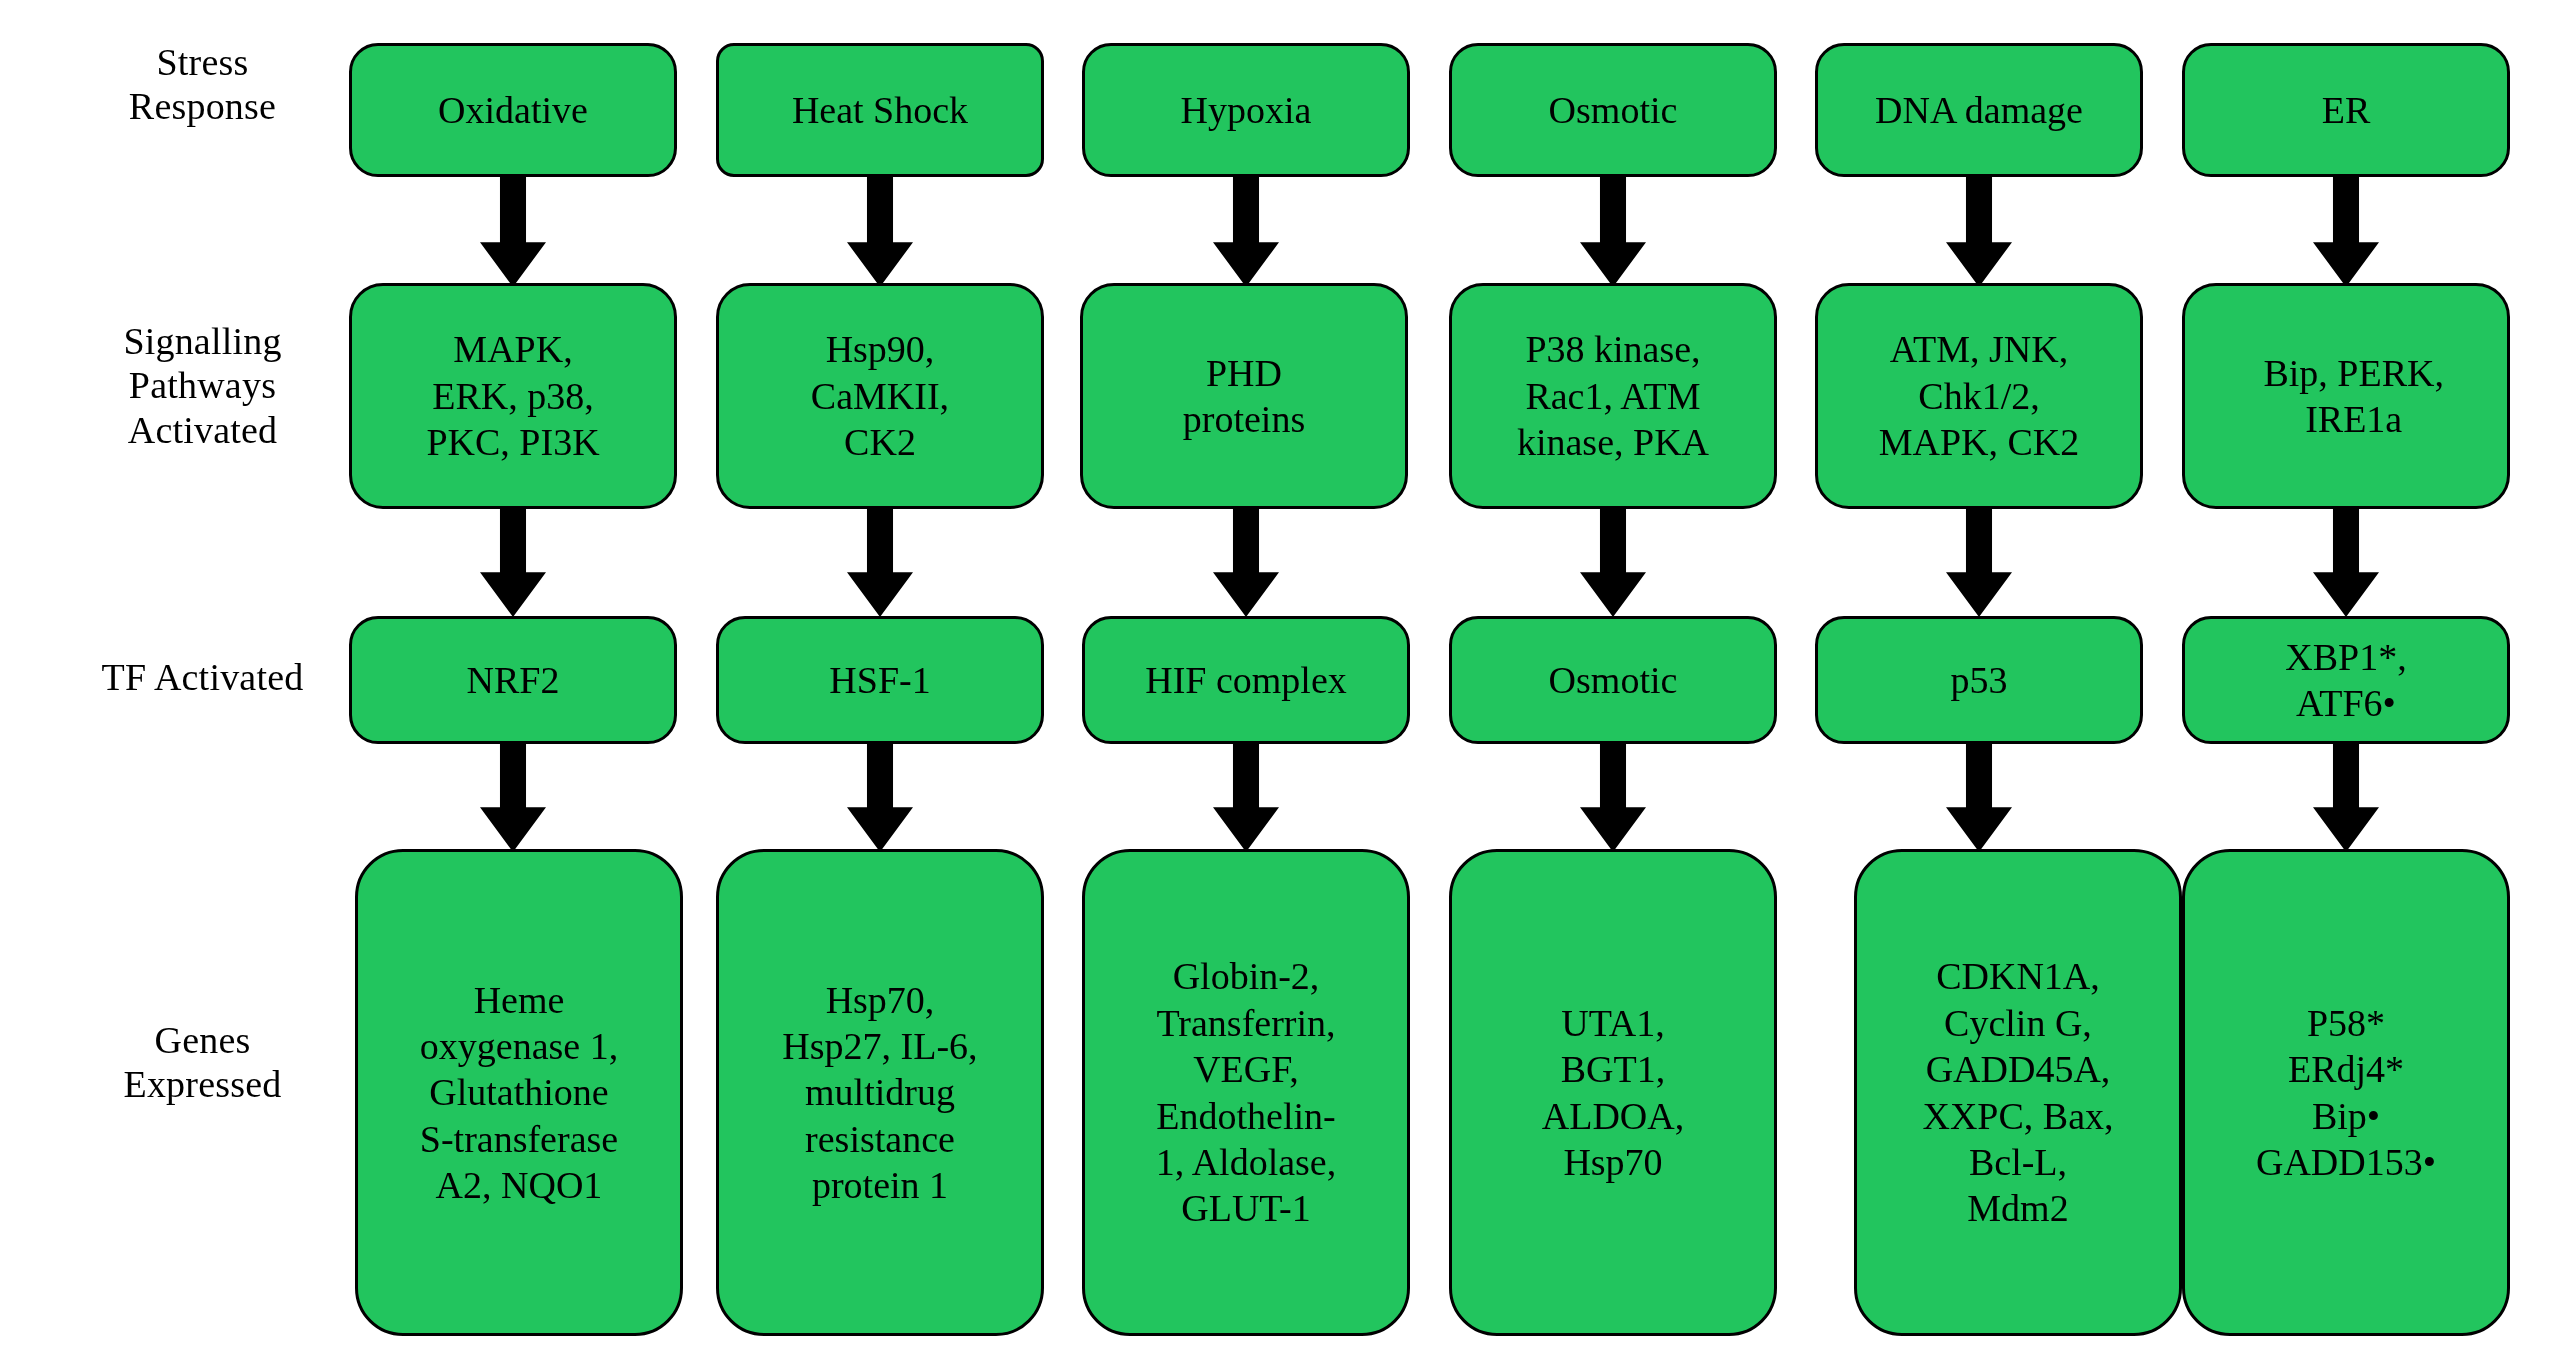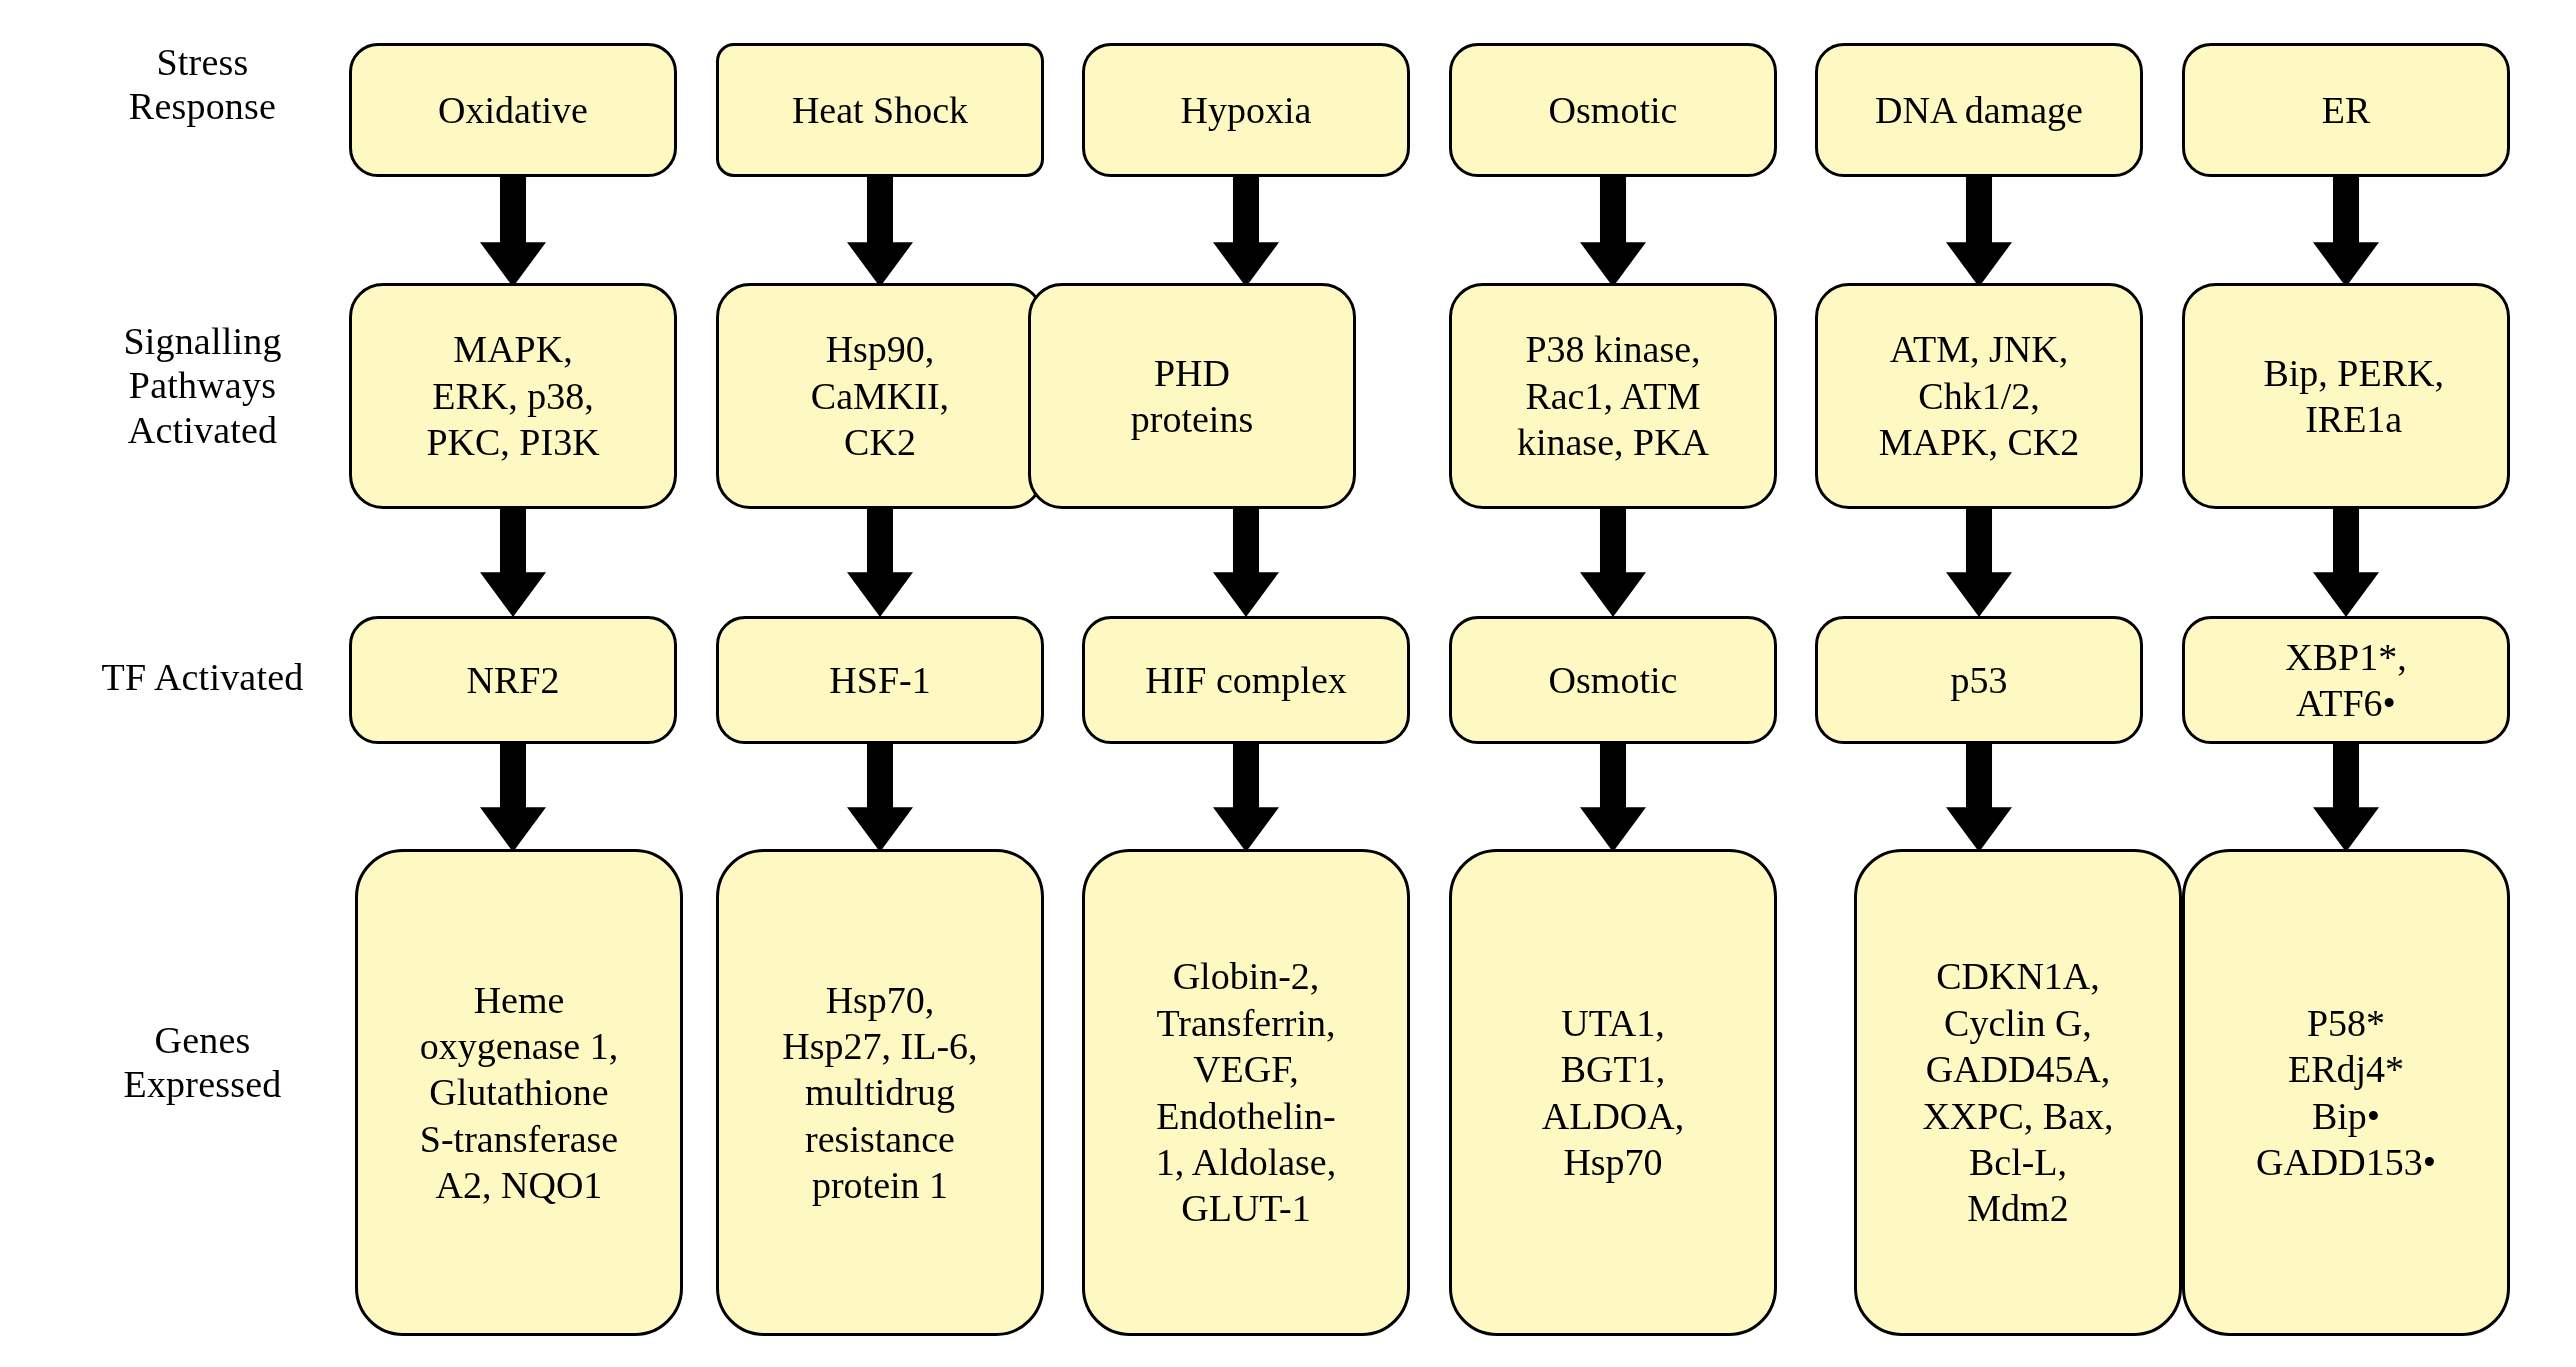--- a/index.html
+++ b/index.html
@@ -30,21 +30,21 @@
   }
   #label-stress   { top:40px;  }
   #label-signal   { top:319px; }
   #label-tf       { top:655px; }
   #label-genes    { top:1018px;}
 
   
   .box{
     position:absolute;
     box-sizing:border-box;
-    background:#fef9c3;
+    background:#22c55e;
     border:3.4px solid #000000;
     display:flex;
     align-items:center;
     justify-content:center;
     text-align:center;
     font-size:38px;
     line-height:1.22;
     white-space:pre-line;
     padding:5.2px 8.6px;
   }
@@ -149,21 +149,21 @@
 
   <div class="col-wrap r1">
     <div class="box" style="left:1082px;top:43px;width:328px;height:134px;">Hypoxia</div>
   </div>
   <div class="arrow" style="left:1213px;top:175px;height:112px;">
     <svg viewBox="0 0 76 130" preserveAspectRatio="none">
       <polygon points="23,0 53,0 53,78 76,78 38,130 0,78 23,78" fill="#000000"></polygon>
     </svg>
   </div>
   <div class="col-wrap r2">
-    <div class="box" style="left:1028px;top:283px;width:328px;height:226px;">PHD
+    <div class="box" style="left:1080px;top:283px;width:328px;height:226px;">PHD
 proteins</div>
   </div>
   <div class="arrow" style="left:1213px;top:507px;height:110px;">
     <svg viewBox="0 0 76 128" preserveAspectRatio="none">
       <polygon points="23,0 53,0 53,76 76,76 38,128 0,76 23,76" fill="#000000"></polygon>
     </svg>
   </div>
   <div class="col-wrap r3">
     <div class="box" style="left:1082px;top:616px;width:328px;height:128px;">HIF complex</div>
   </div>

